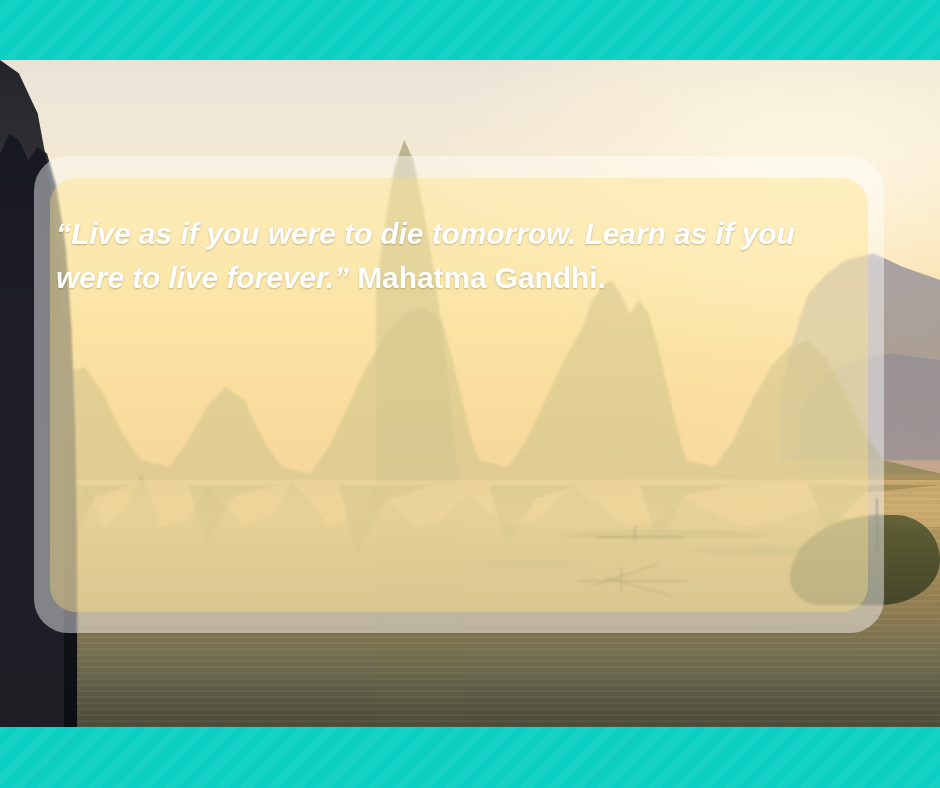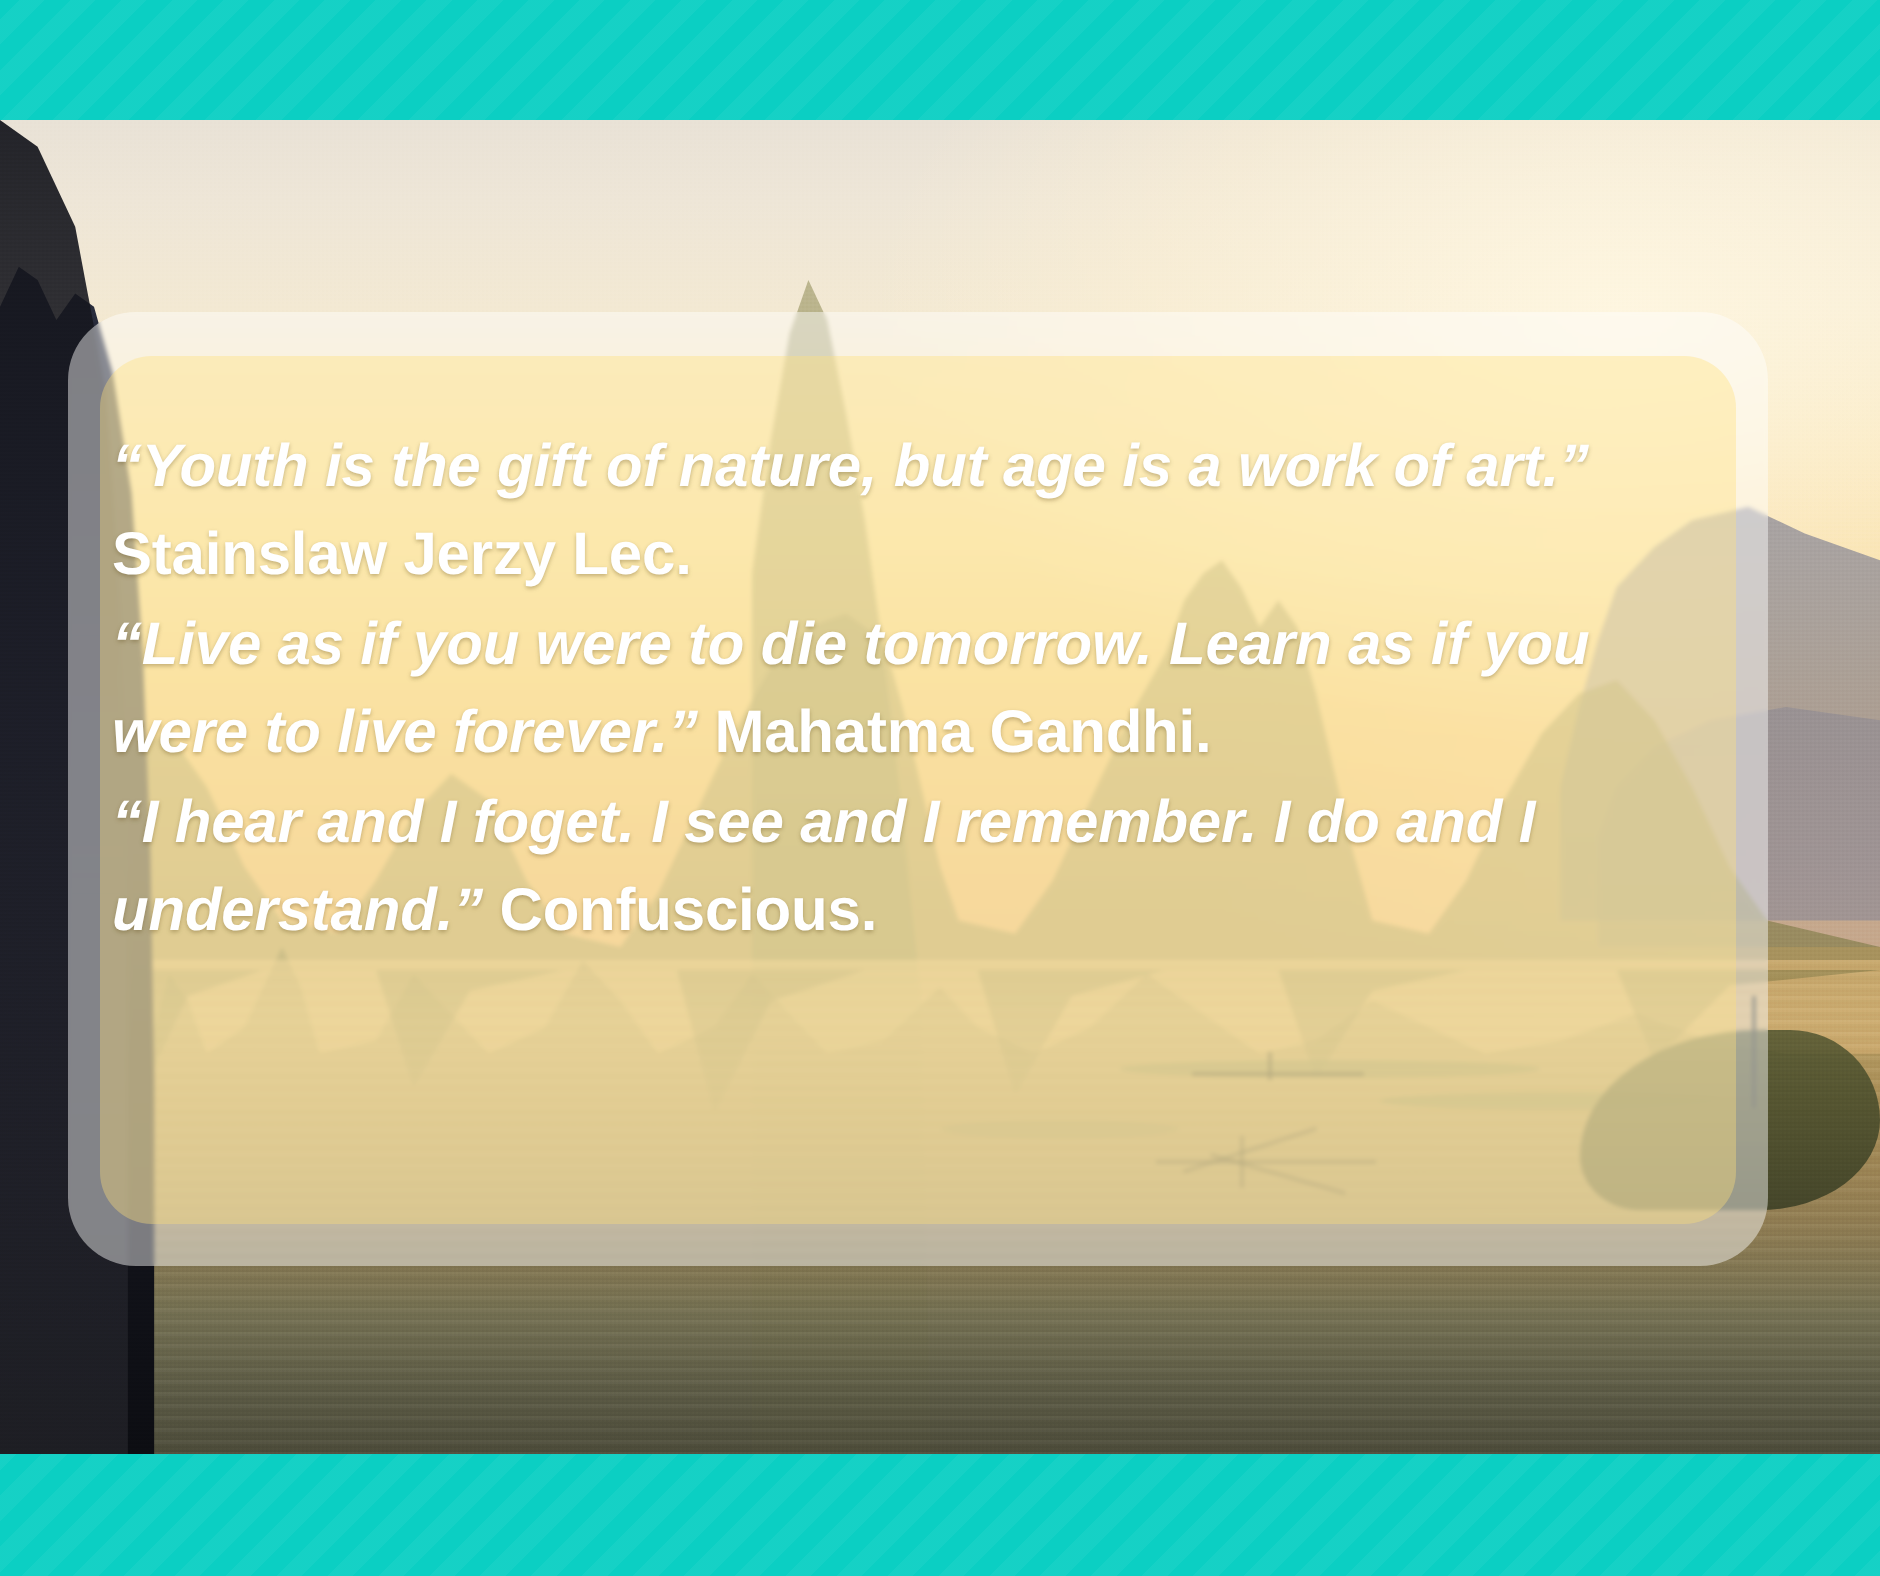--- a/index.html
+++ b/index.html
@@ -248,30 +248,22 @@
     <div class="layer massif-left-refl"></div>
 
     <div class="layer grain"></div>
   </div>
 
   <div id="quote-frame"></div>
   <div id="quote-card"></div>
 
   <div id="quote-body">
 
-    <p class="q">
-      <span class="qi">“</span><span class="qi">Youth is the gift of nature, but age is a work of art.</span><span class="qi">”</span>
-      <span class="qn">Stainslaw Jerzy Lec.</span>
-    </p>
 
 
     <p class="q">
       <span class="qi">“</span><span class="qi">Live as if you were to die tomorrow. Learn as if you were to live forever.</span><span class="qi">”</span>
       <span class="qn">Mahatma Gandhi.</span>
     </p>
 
-    <p class="q">
-      <span class="qi">“</span><span class="qi">I hear and I foget. I see and I remember. I do and I understand.</span><span class="qi">”</span>
-      <span class="qn">Confuscious.</span>
-    </p>
 
   </div>
 </div>
 
 </body></html>

